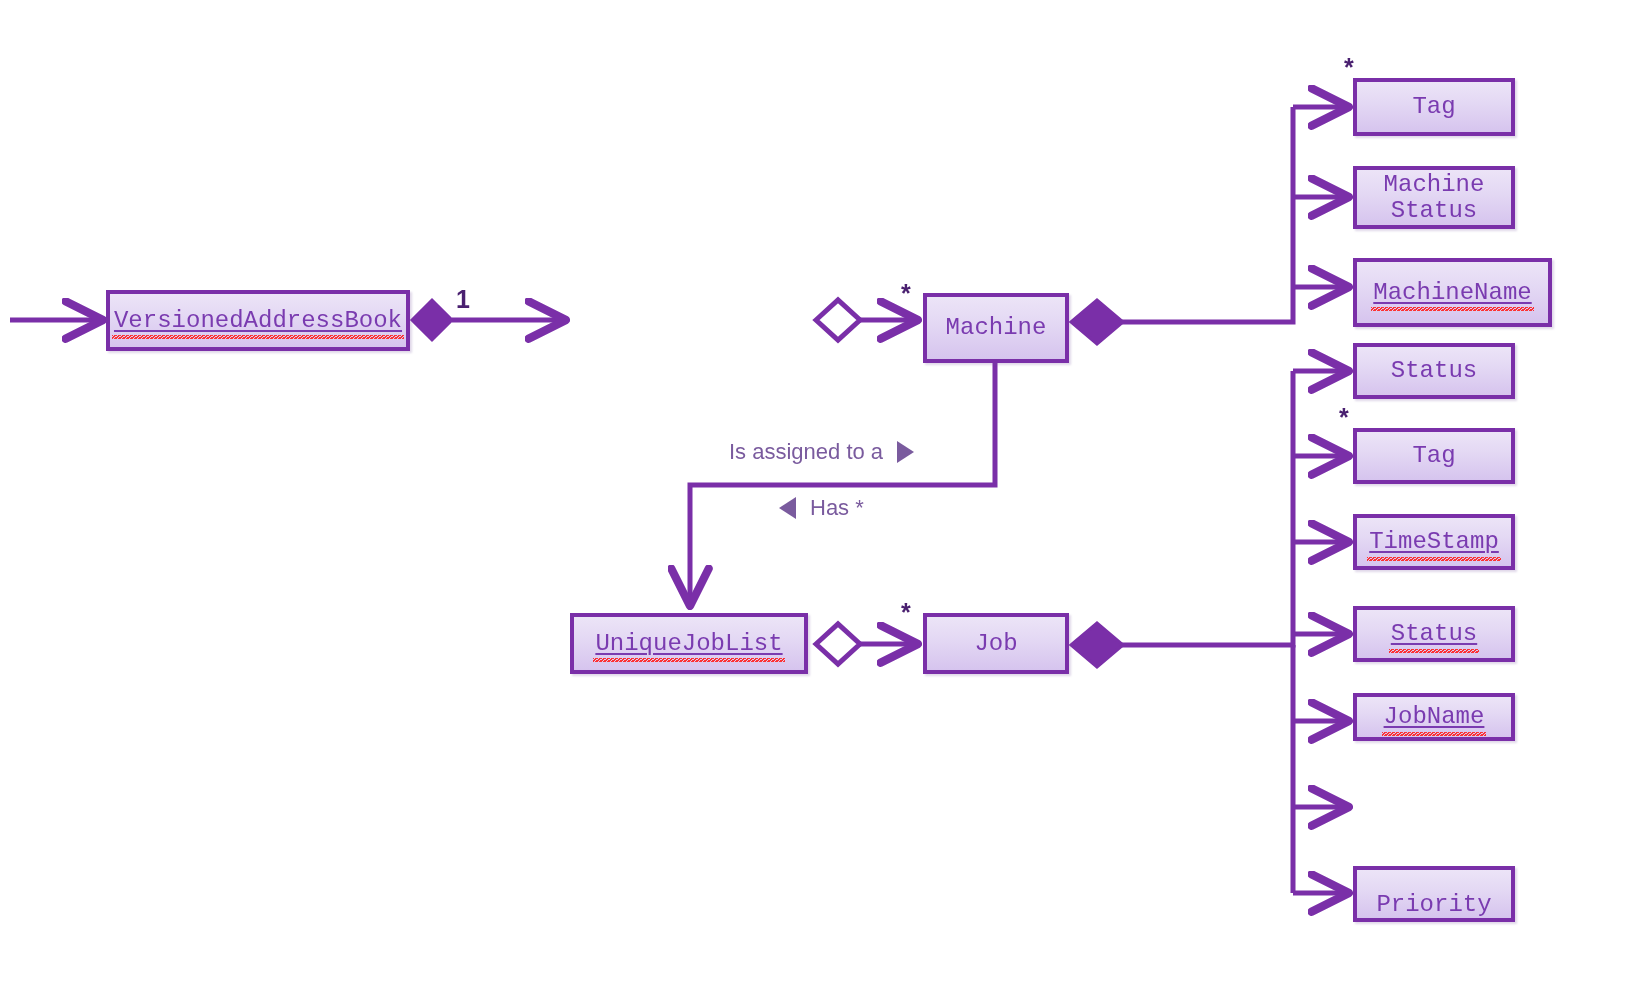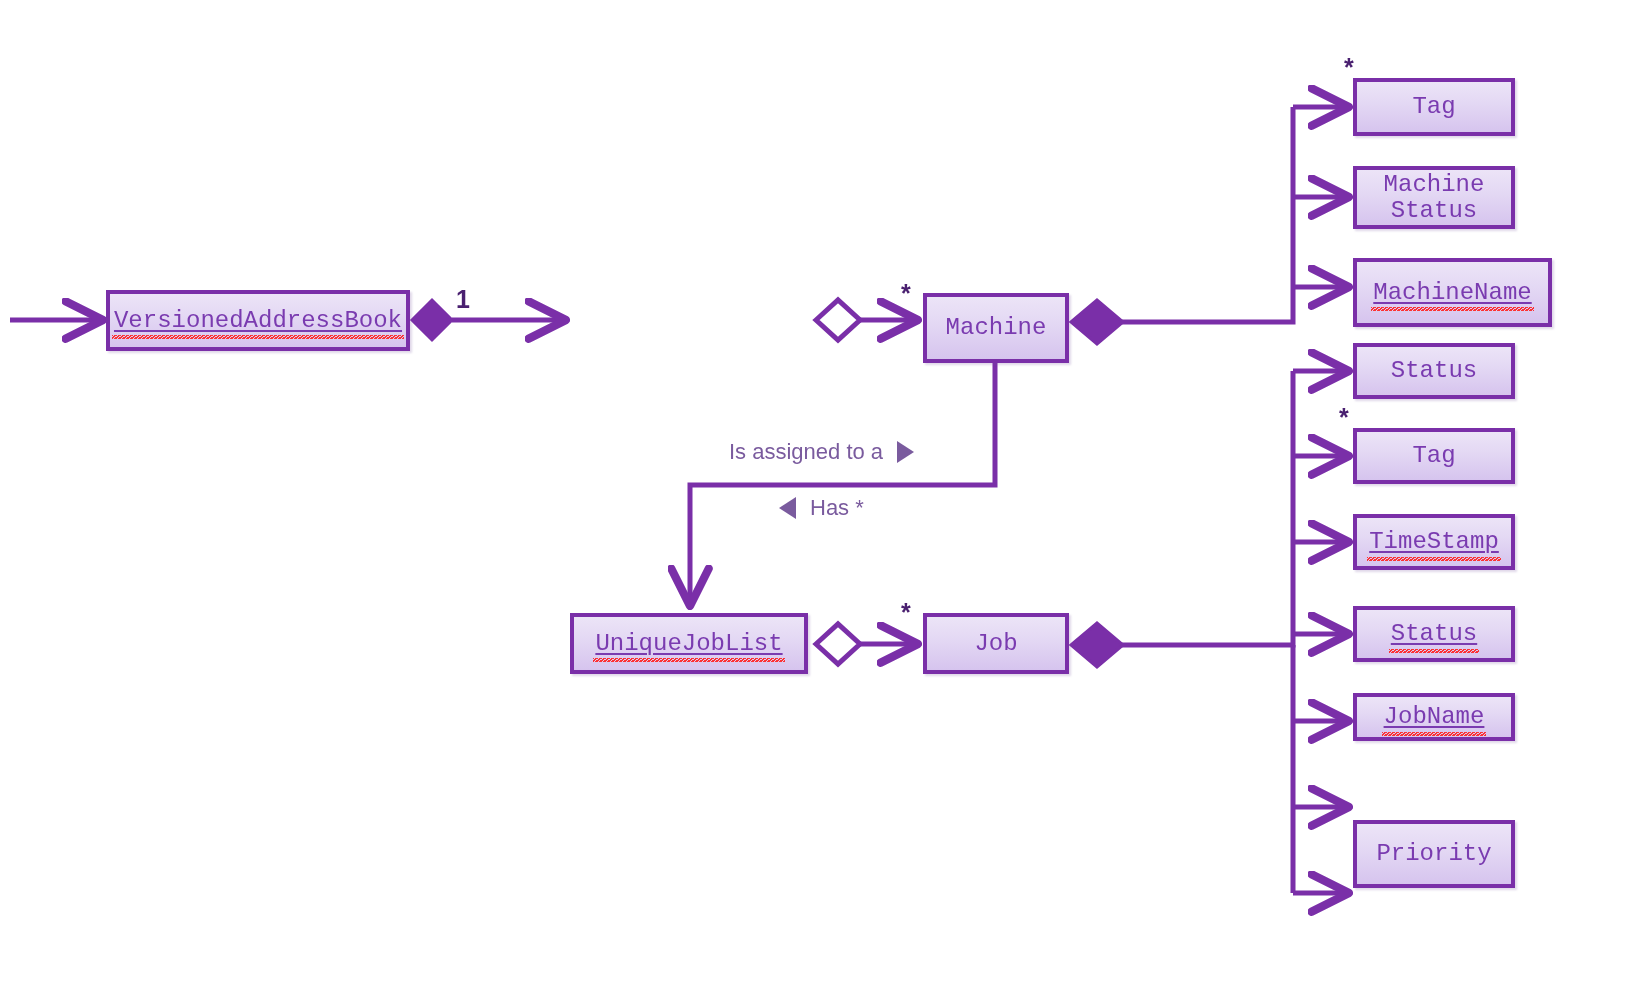--- a/index.html
+++ b/index.html
@@ -193,21 +193,21 @@
 
 
   <div class="node-box" style="left:570px; top:613px; width:238px; height:61px;">
     <span class="node-label spell">UniqueJobList</span>
   </div>
 
   <div class="node-box" style="left:923px; top:613px; width:146px; height:61px;">
     <span class="node-label">Job</span>
   </div>
 
-  <div class="node-box" style="left:1353px; top:820px; width:162px; height:68px;">
+  <div class="node-box" style="left:1353px; top:866px; width:162px; height:56px;align-items:flex-end;">
     <span class="node-label">Priority</span>
   </div>
 
   <span class="mult-label" style="left:456px; top:287px;">1</span>
   <span class="mult-label" style="left:901px; top:281px;">*</span>
   <span class="mult-label" style="left:1344px; top:55px;">*</span>
   <span class="mult-label" style="left:1339px; top:405px;">*</span>
   <span class="mult-label" style="left:901px; top:600px;">*</span>
 
   <span class="assoc-label" style="left:729px; top:441px;">

